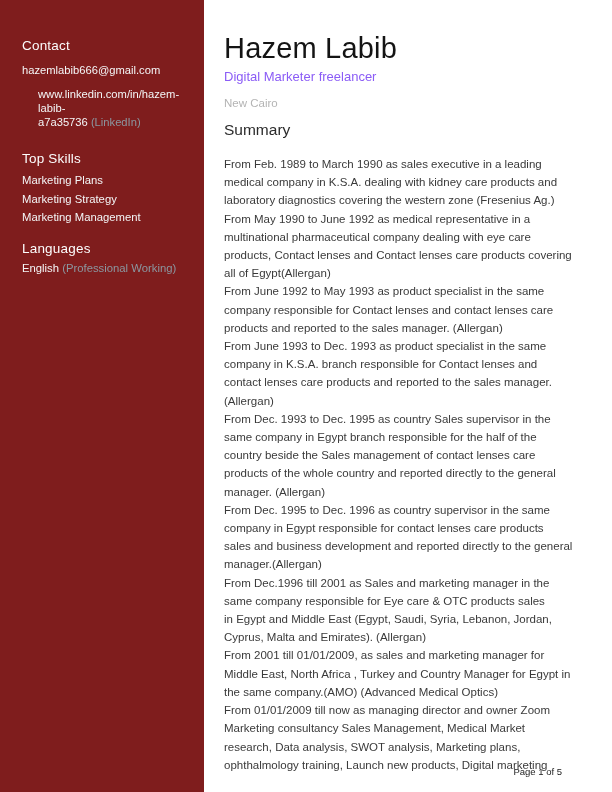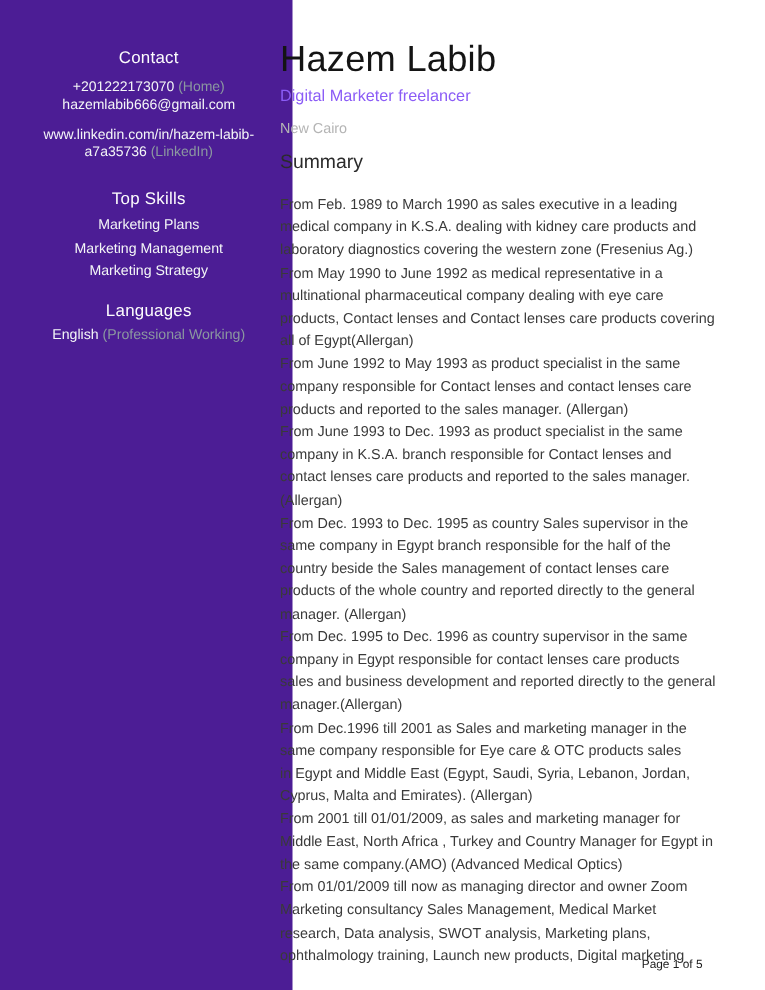--- a/index.html
+++ b/index.html
@@ -8,38 +8,37 @@
     position:relative;
     width:612px; height:792px;
     background:#ffffff;
     font-family:"Liberation Sans", sans-serif;
     overflow:hidden;
     margin:0 auto;
   }
   
   .sidebar {
     position:absolute; left:0; top:0;
-    width:234px; height:792px;
-    background:#4c1d95;
+    width:204px; height:792px;
+    background:#7f1d1d;
     color:#fbfbfb;
     padding:38px 18px 0 22px;
-    text-align:center;
   }
   .sidebar h2 {
     font-size:13.5px; font-weight:400; color:#fdfdfd;
     line-height:16px; letter-spacing:0.2px;
   }
   .sidebar .h-contact { margin-bottom:9px; }
   .sidebar .h-skills  { margin-top:22px; margin-bottom:4px; }
   .sidebar .h-lang    { margin-top:14px; margin-bottom:2px; }
   .contact-line {
     font-size:11.2px; line-height:14px; color:#f4f6f7;
     word-break:break-word;
   }
-  .linkedin-block { margin-top:10px; }
+  .linkedin-block { margin-top:10px;margin-left:16px; }
   .muted { color:#8b97a0; }
   .skills-list { list-style:none; }
   .skills-list li {
     font-size:11.3px; line-height:18.5px; color:#f4f6f7;
   }
   .lang-line { font-size:11.3px; line-height:18.5px; color:#f4f6f7; }
 
   
   .main {
     position:absolute; left:206px; top:0;
@@ -76,40 +75,36 @@
 </style>
 </head>
 <body>
 
 <div class="page">
 
   <aside class="sidebar">
     <h2 class="h-contact">Contact</h2>
 
     <div class="contact-block">
-      <div class="contact-line">
-        <span>+201222173070</span>
-        <span class="muted">(Home)</span>
-      </div>
       <div class="contact-line">hazemlabib666@gmail.com</div>
     </div>
 
     <div class="linkedin-block">
       <div class="contact-line">www.linkedin.com/in/hazem-labib-</div>
       <div class="contact-line">
         <span>a7a35736</span>
         <span class="muted">(LinkedIn)</span>
       </div>
     </div>
 
     <h2 class="h-skills">Top Skills</h2>
     <ul class="skills-list">
       <li>Marketing Plans</li>
+      <li>Marketing Strategy</li>
       <li>Marketing Management</li>
-      <li>Marketing Strategy</li>
     </ul>
 
     <h2 class="h-lang">Languages</h2>
     <div class="lang-line">
       <span>English</span>
       <span class="muted">(Professional Working)</span>
     </div>
   </aside>
 
   <main class="main">

